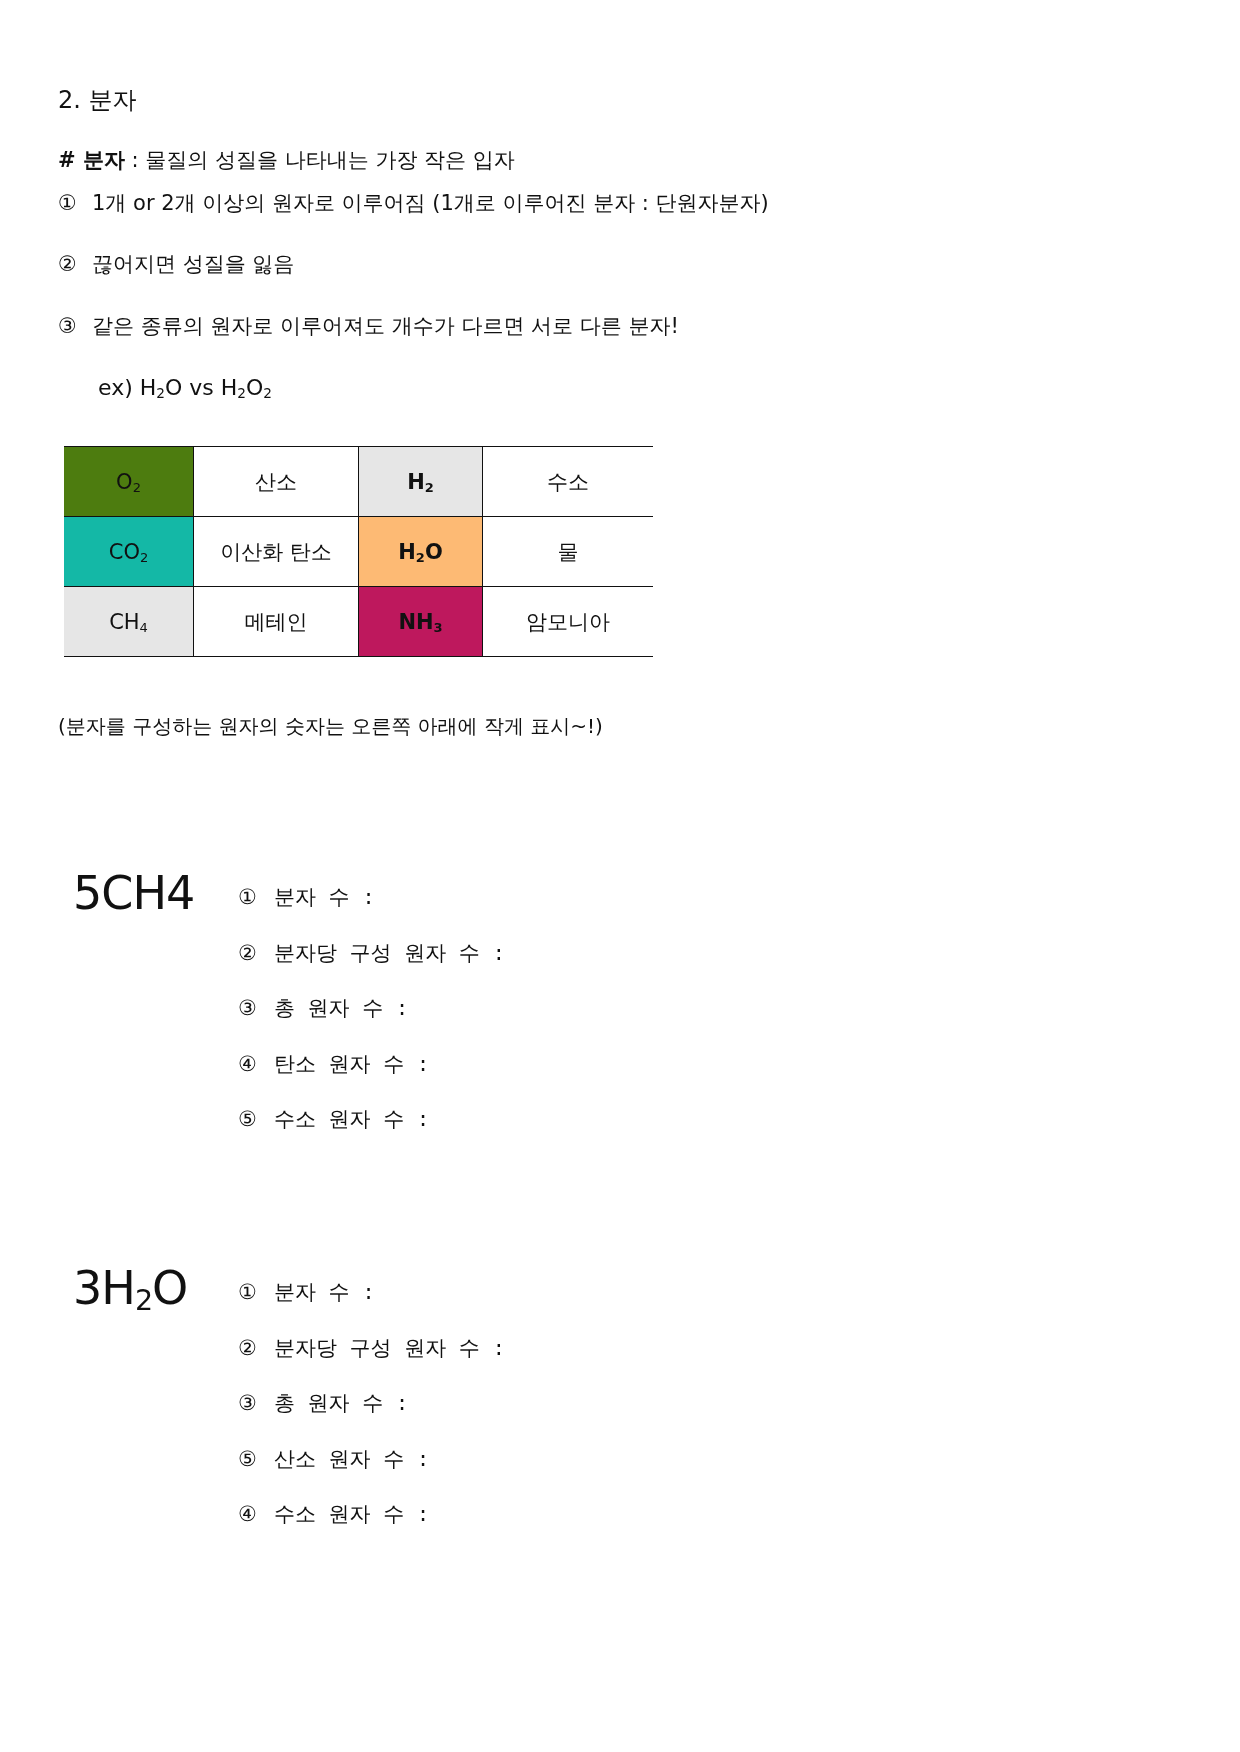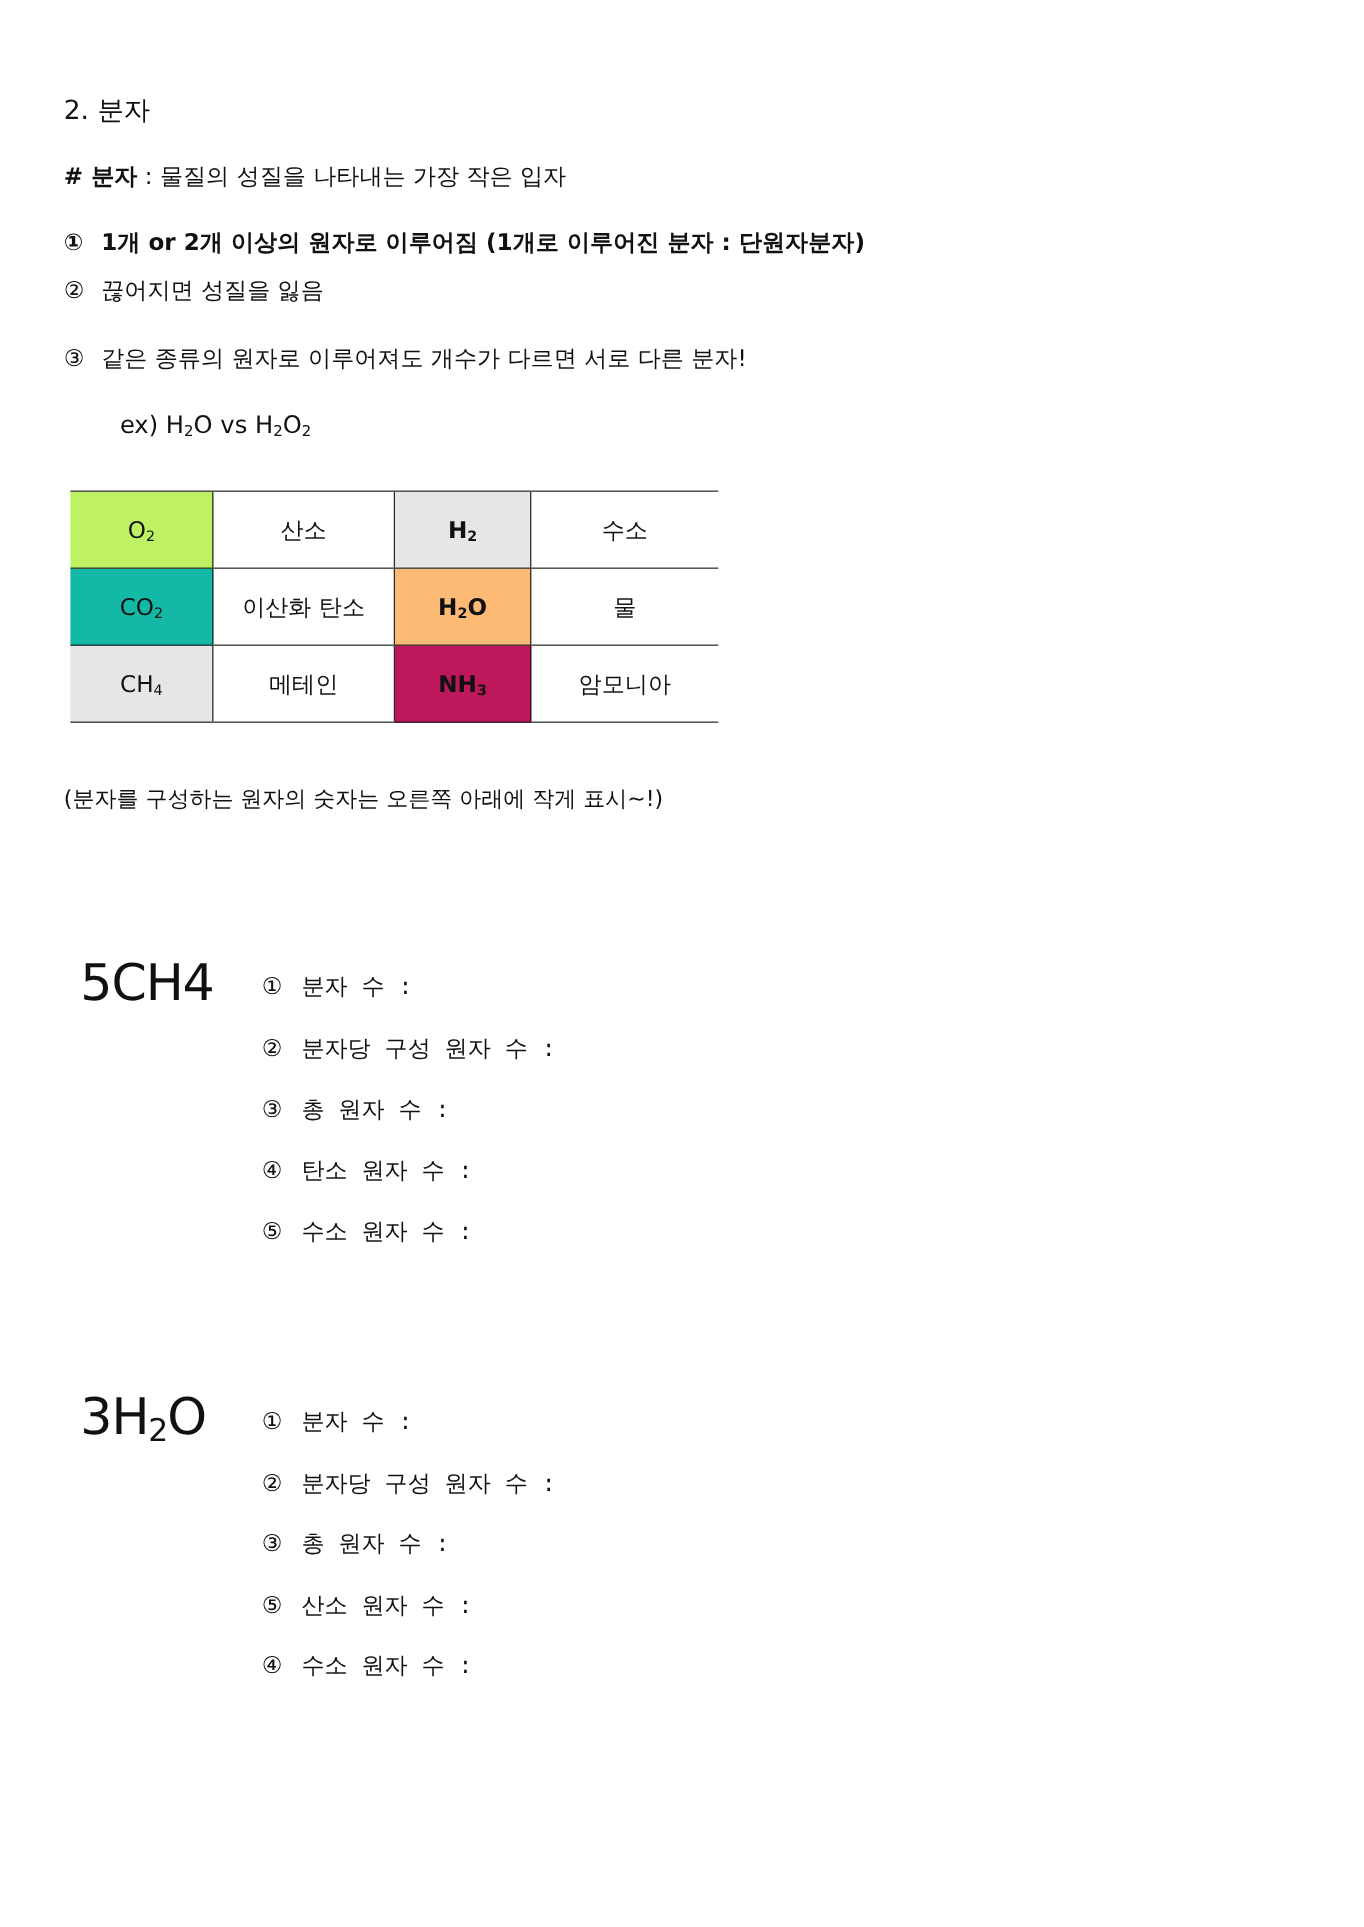--- a/index.html
+++ b/index.html
@@ -7,21 +7,21 @@
       width: 1240px; height: 1752px; position: relative; overflow: hidden;
       font-family: "DejaVu Sans", "Liberation Sans", sans-serif;
       color: #111111;
     }
     .abs { position: absolute; white-space: nowrap; }
     .title { left: 58px; top: 84px; font-size: 24px; }
     .definition { left: 58px; top: 146px; font-size: 21px; }
     .definition .term { font-weight: bold; }
     .point { left: 58px; font-size: 21px; }
     .point .num { display: inline-block; width: 34px; }
-    .example { left: 109px; top: 375px; font-size: 22px; }
+    .example { left: 98px; top: 375px; font-size: 22px; }
     sub { font-size: 0.62em; vertical-align: -0.2em; line-height: 0; }
 
     .mol-table {
       position: absolute; left: 64px; top: 446px;
       border-collapse: collapse; font-size: 21px;
     }
     .mol-table td {
       height: 69px; text-align: center; vertical-align: middle;
       border-top: 1.5px solid #111; border-bottom: 1.5px solid #111;
       padding: 0;
@@ -39,38 +39,38 @@
   </style>
 </head>
 <body>
 
 <div class="abs title">2. 분자</div>
 
 <div class="abs definition">
   <span class="term"># 분자</span><span> : </span><span>물질의 성질을 나타내는 가장 작은 입자</span>
 </div>
 
-<div class="abs point" style="top:206px;font-weight:bold;">
+<div class="abs point" style="top:189px;">
   <span class="num">①</span><span>1개 or 2개 이상의 원자로 이루어짐 (1개로 이루어진 분자 : 단원자분자)</span>
 </div>
 <div class="abs point" style="top:250px;">
   <span class="num">②</span><span>끊어지면 성질을 잃음</span>
 </div>
 <div class="abs point" style="top:312px;">
   <span class="num">③</span><span>같은 종류의 원자로 이루어져도 개수가 다르면 서로 다른 분자!</span>
 </div>
 
 <div class="abs example">
   <span>ex) </span><span><span>H</span><sub>2</sub><span>O</span></span><span> vs </span><span><span>H</span><sub>2</sub><span>O</span><sub>2</sub></span>
 </div>
 
 <table class="mol-table">
   <tbody id="mol-tbody">
       <tr>
-        <td class="c1 formula" style="background: #bef264;"><span>O</span><sub>2</sub><span></span></td>
+        <td class="c1 formula" style="background: #4d7c0f;"><span>O</span><sub>2</sub><span></span></td>
         <td class="c2">산소</td>
         <td class="c3 formula" style="background: rgb(230, 230, 230);"><span>H</span><sub>2</sub><span></span></td>
         <td class="c4">수소</td>
       </tr>
       <tr>
         <td class="c1 formula" style="background: #14b8a6;"><span>CO</span><sub>2</sub><span></span></td>
         <td class="c2">이산화 탄소</td>
         <td class="c3 formula" style="background: #fdba74;"><span>H</span><sub>2</sub><span>O</span></td>
         <td class="c4">물</td>
       </tr>

